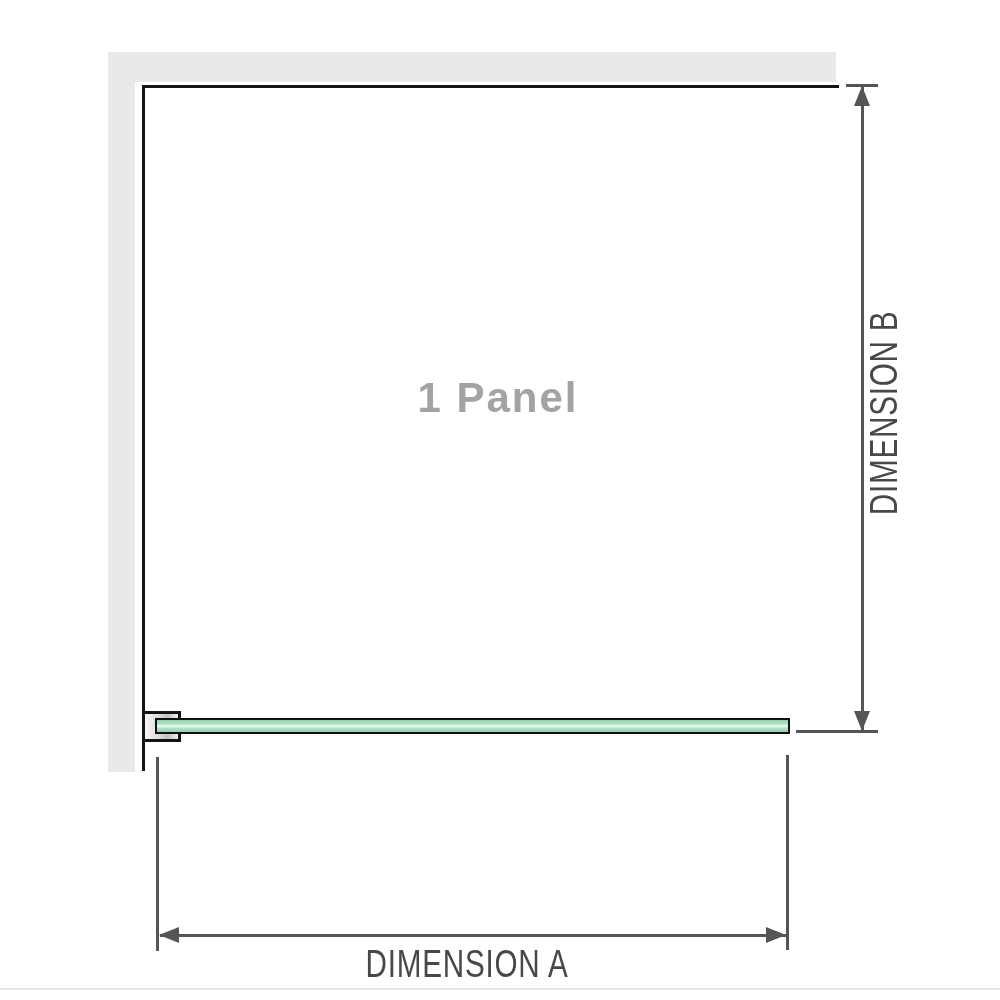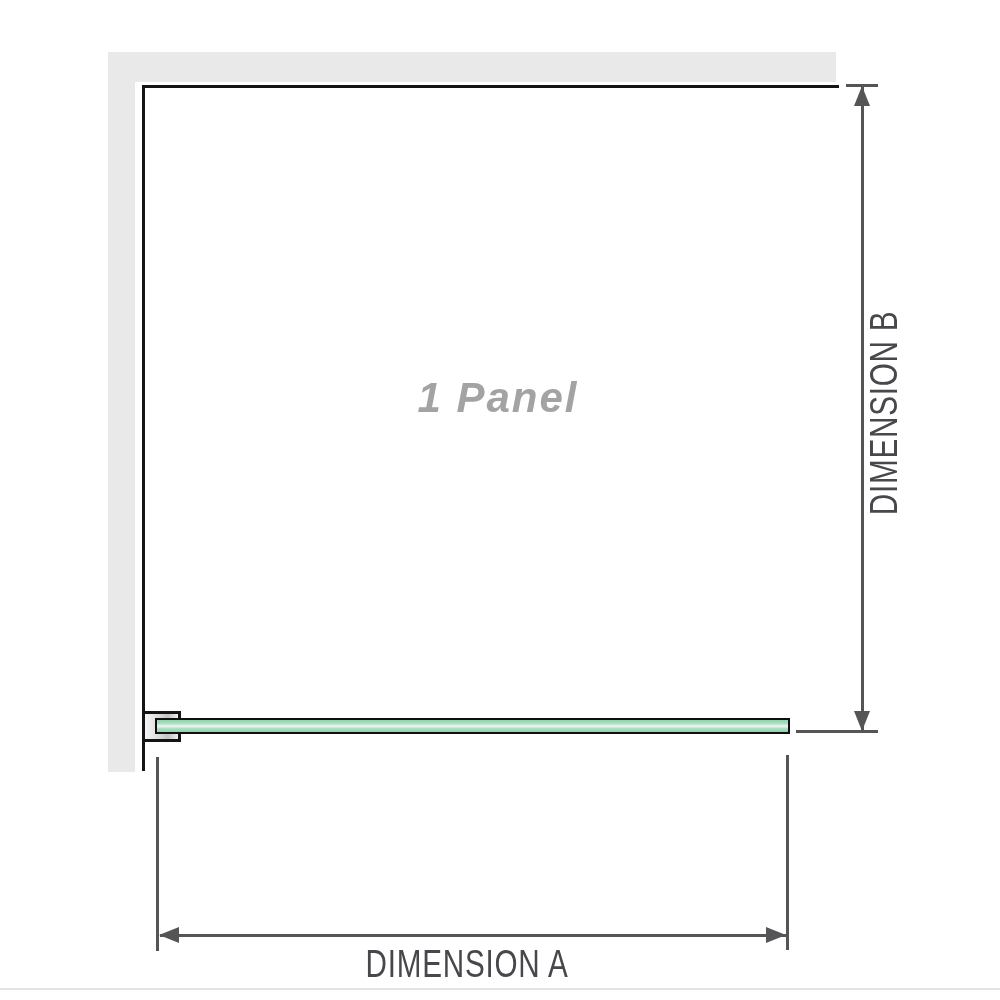--- a/index.html
+++ b/index.html
@@ -19,21 +19,21 @@
 
   
   .outline{background:var(--outline);}
   #outline-top{left:142px;top:85px;width:697px;height:3px;}
   #outline-left{left:142px;top:85px;width:3px;height:686px;}
 
   
   #panel-label{
     left:498px;top:398px;
     transform:translate(-50%,-50%);
-    font-size:42px;font-weight:700;font-style:italic;
+    font-size:42px;font-weight:700;
     letter-spacing:2px;color:var(--panel_text);
     white-space:nowrap;
   }
 
   
   #wall-bracket{
     left:142px;top:711px;width:33px;height:25px;
     border:3px solid var(--outline);
     background:linear-gradient(90deg,#f7f7f7 0%,#d8d8d8 45%,#c2c2c2 70%,#efefef 100%);
     z-index:2;

